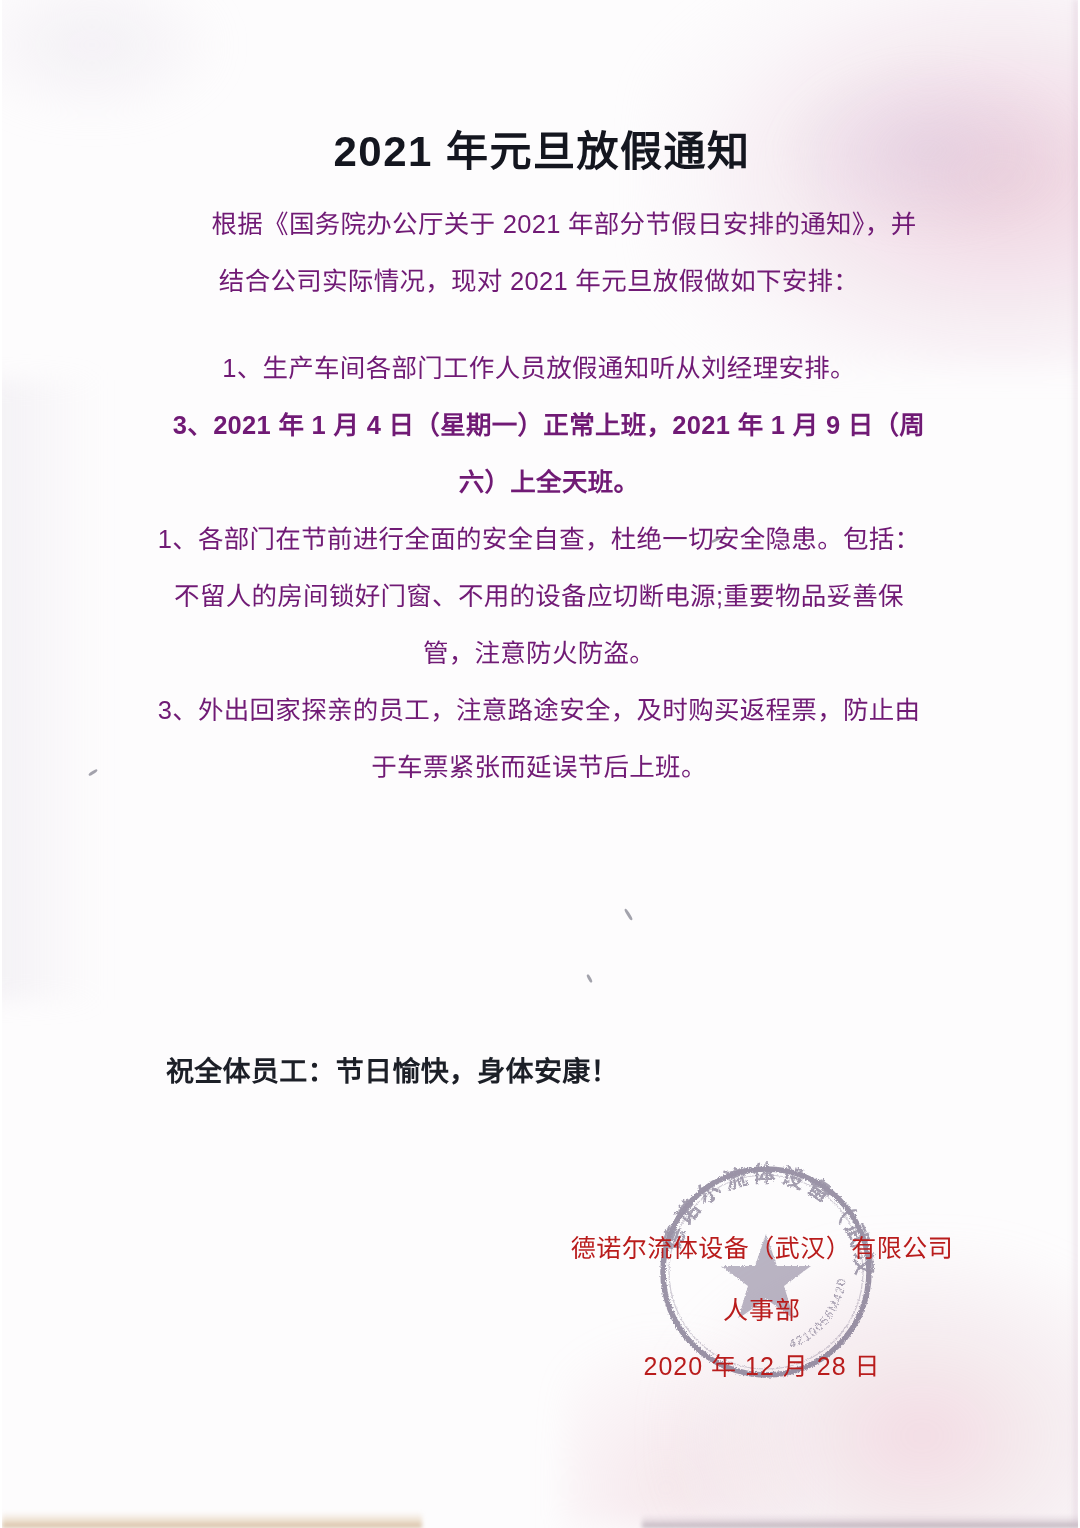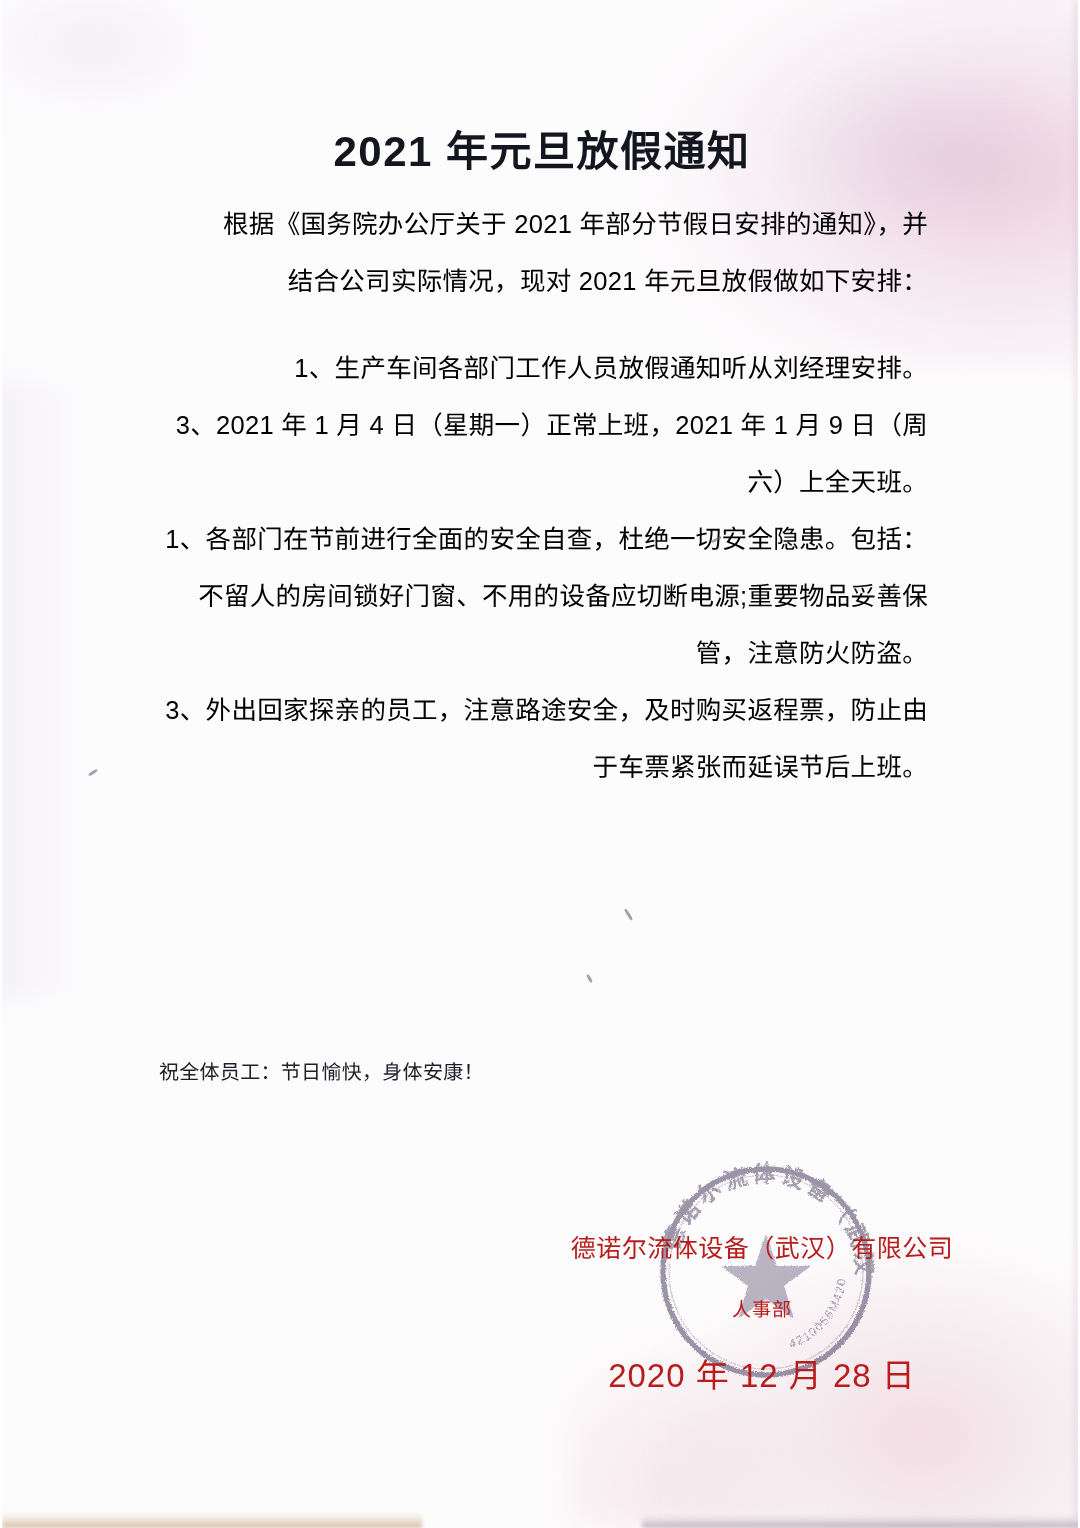--- a/index.html
+++ b/index.html
@@ -131,75 +131,76 @@
   .body-block {
     position: absolute;
     top: 196px;
     left: 148px;
     width: 778px;
   }
 
   .para {
     font-size: 25.5px;
     line-height: 57px;
-    color: #000000;
+    color: #701a75;
     letter-spacing: 0.3px;
-    text-align: right;
+    text-align: center;
     white-space: pre-wrap;
     word-break: break-all;
   }
   .para.indent {
     text-indent: 50px;
   }
   .para.bold {
-    font-weight: normal;
+    font-weight: bold;
     margin-left: 20px;
   }
   .para b {
     font-weight: bold;
   }
 
   .spacer-small { height: 30px; }
 
   .closing {
     position: absolute;
     top: 1052px;
-    left: 157px;
-    font-size: 20px;
+    left: 164px;
+    font-size: 28px;
     line-height: 40px;
     color: #1c1f27;
     letter-spacing: 0.3px;
+    font-weight: bold;
   }
 
   
   .sign-block {
     position: absolute;
     z-index: 3;
     top: 1228px;
     left: 560px;
     width: 400px;
     text-align: center;
     color: #b91c1c;
   }
   .sign-company {
     font-size: 25px;
     line-height: 40px;
     letter-spacing: 0.5px;
     white-space: nowrap;
   }
   .sign-dept {
-    font-size: 19px;
+    font-size: 25px;
     line-height: 40px;
     margin-top: 22px;
     letter-spacing: 1px;
   }
   .sign-date {
-    font-size: 33px;
+    font-size: 25px;
     line-height: 40px;
-    margin-top: 26px;
+    margin-top: 16px;
     letter-spacing: 1px;
   }
 
   
   .seal {
     position: absolute;
     z-index: 2;
     left: 648px;
     top: 1156px;
     width: 232px;

